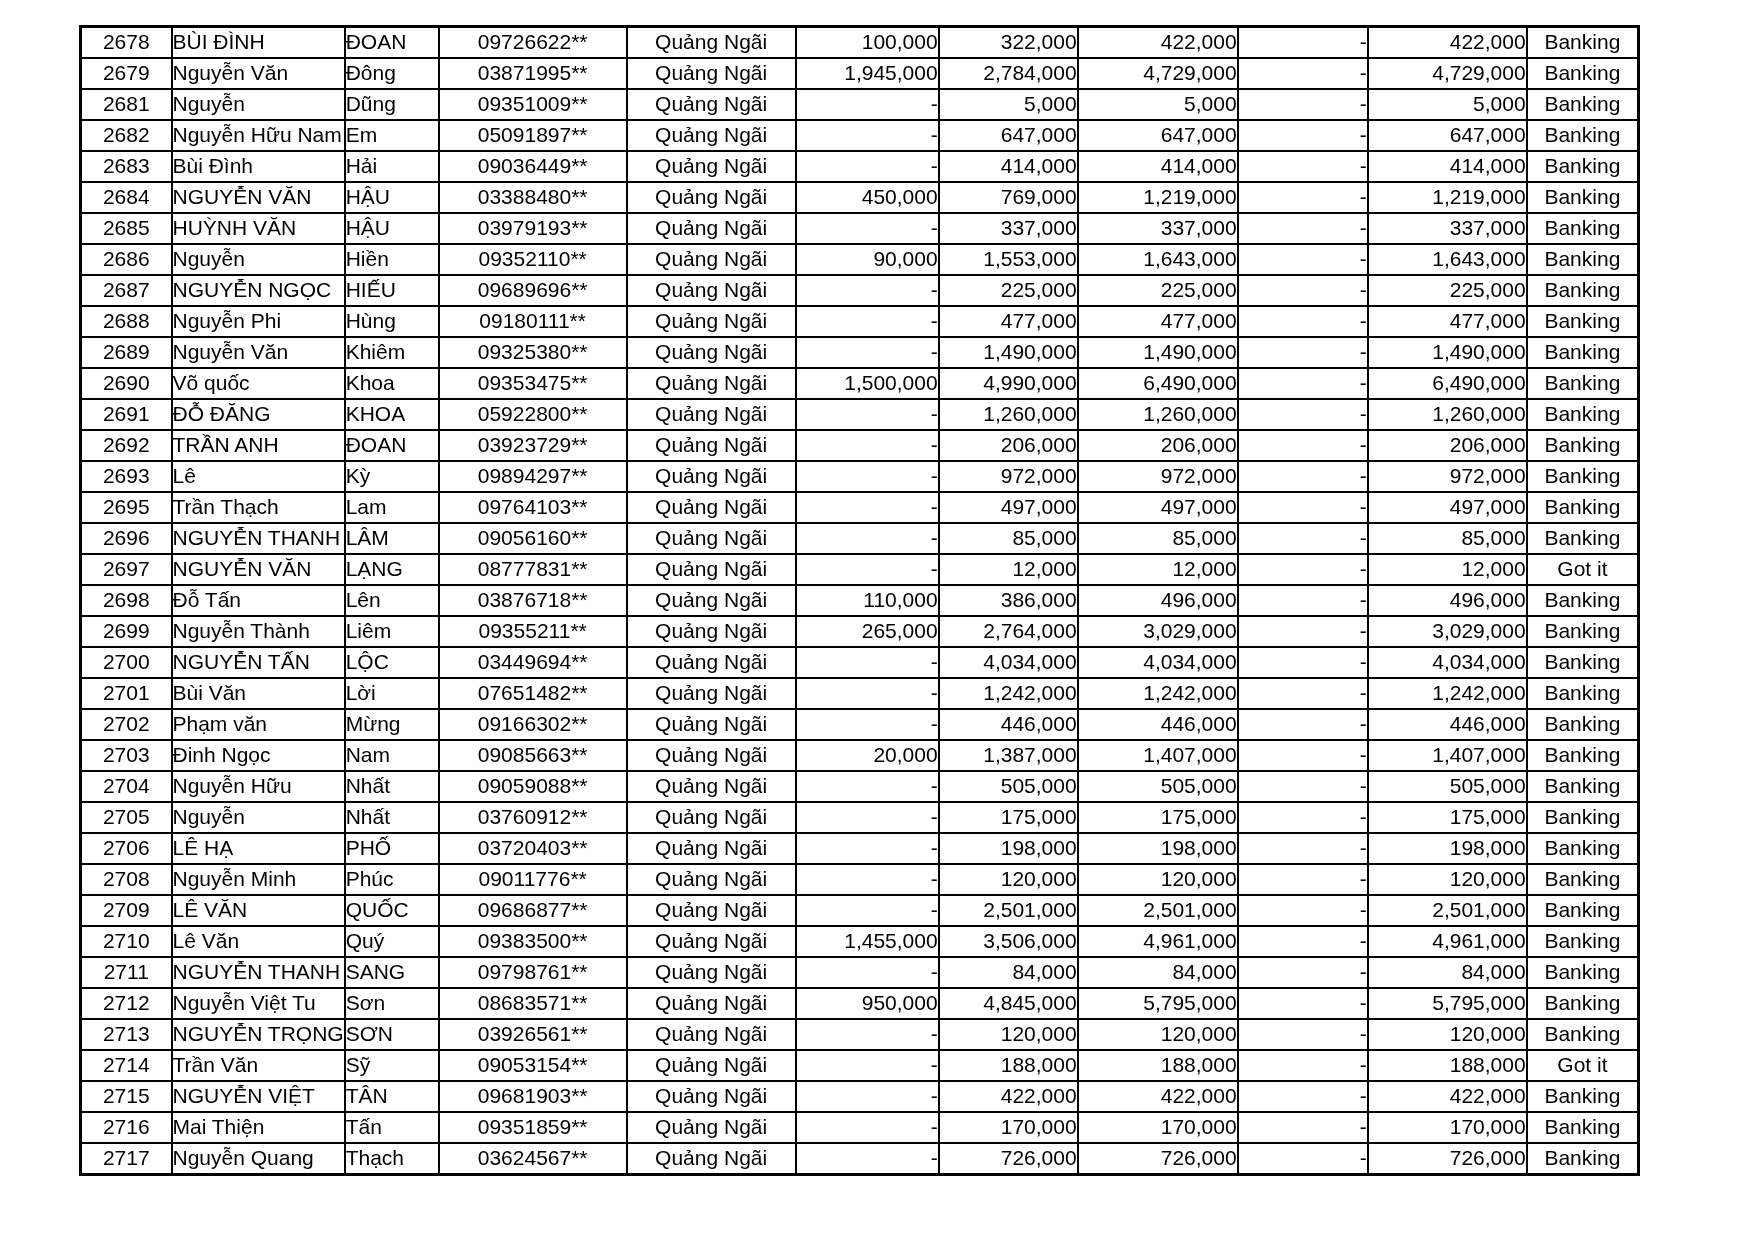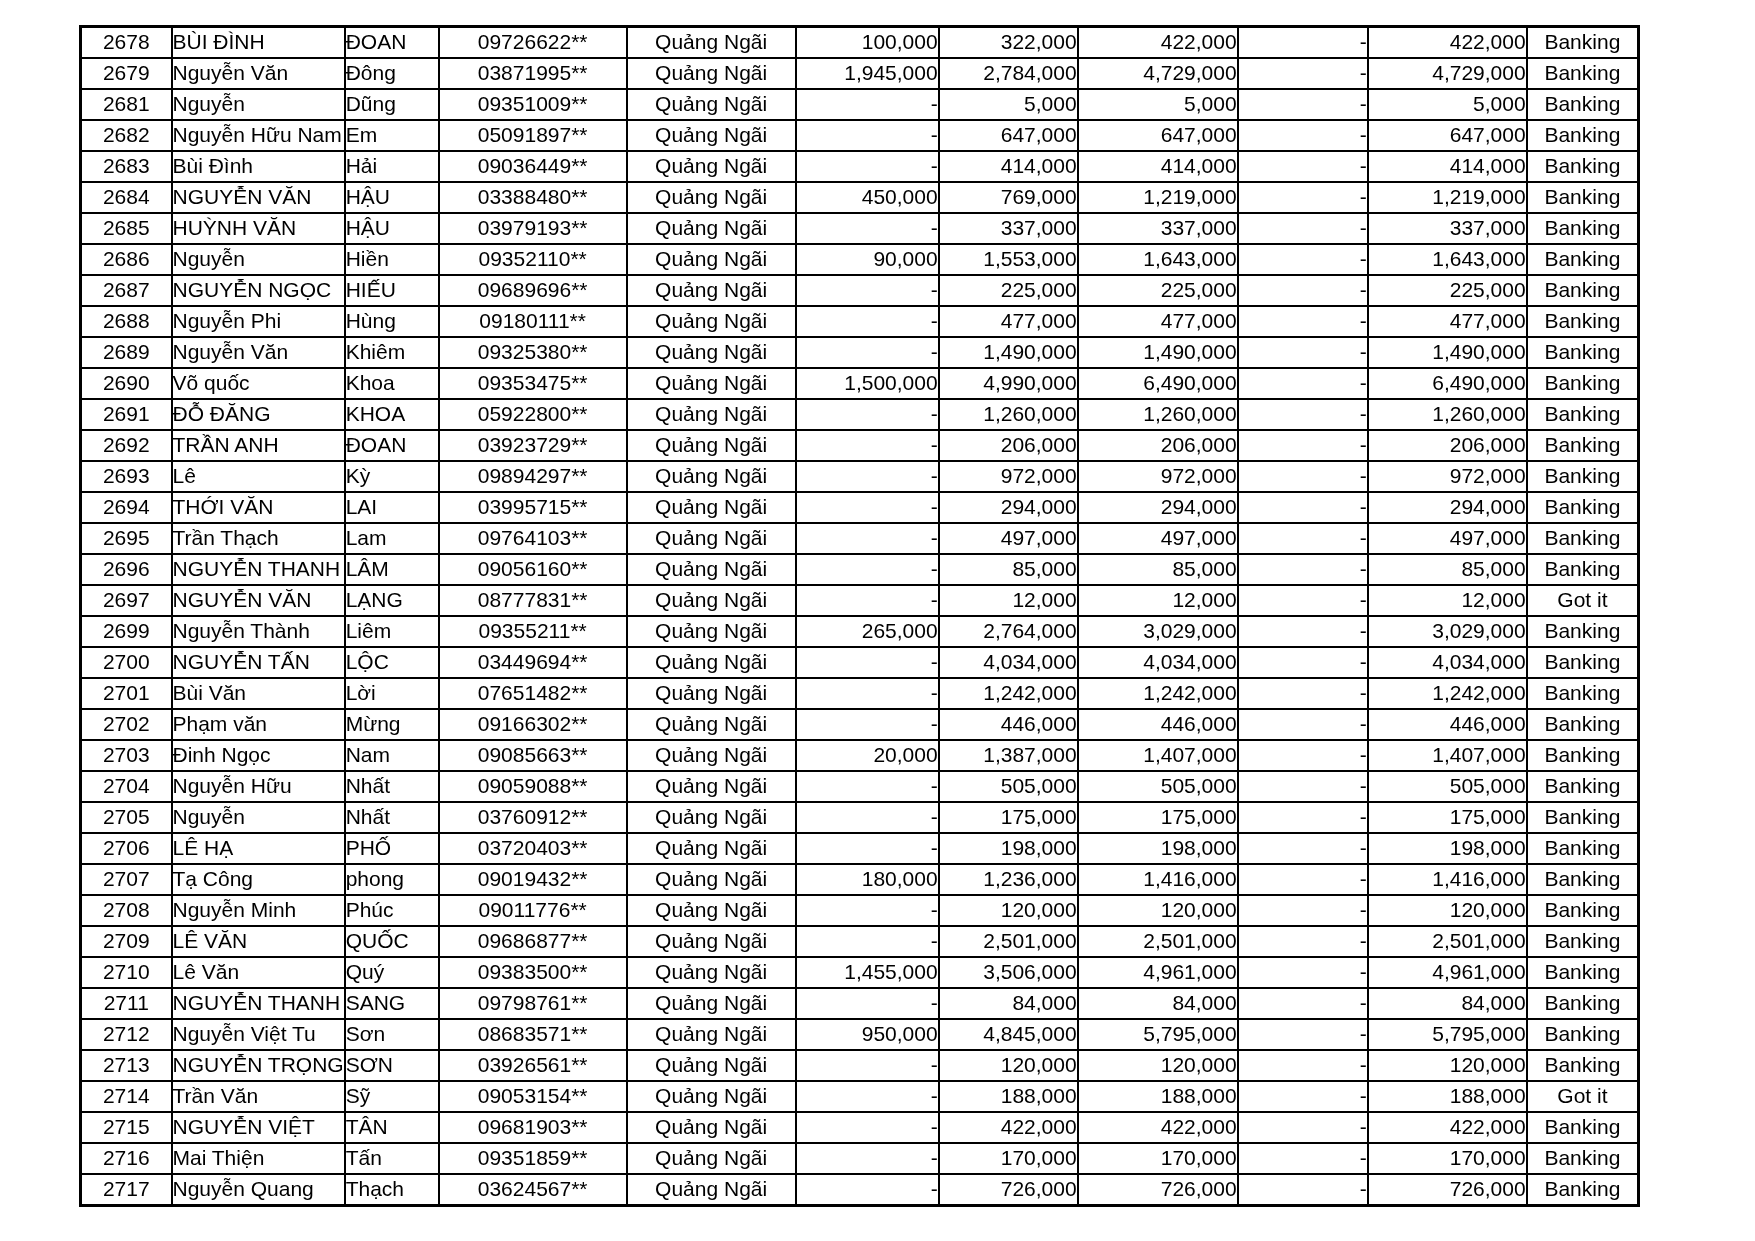--- a/index.html
+++ b/index.html
@@ -239,33 +239,20 @@
         <td class="a-c">09894297**</td>
         <td class="a-c">Quảng Ngãi</td>
         <td class="a-r is-dash">-</td>
         <td class="a-r">972,000</td>
         <td class="a-r">972,000</td>
         <td class="a-r is-dash">-</td>
         <td class="a-r">972,000</td>
         <td class="a-c">Banking</td>
       </tr>
       <tr>
-        <td class="a-c">2694</td>
-        <td class="a-l">THỚI VĂN</td>
-        <td class="a-l">LAI</td>
-        <td class="a-c">03995715**</td>
-        <td class="a-c">Quảng Ngãi</td>
-        <td class="a-r is-dash">-</td>
-        <td class="a-r">294,000</td>
-        <td class="a-r">294,000</td>
-        <td class="a-r is-dash">-</td>
-        <td class="a-r">294,000</td>
-        <td class="a-c">Banking</td>
-      </tr>
-      <tr>
         <td class="a-c">2695</td>
         <td class="a-l">Trần Thạch</td>
         <td class="a-l">Lam</td>
         <td class="a-c">09764103**</td>
         <td class="a-c">Quảng Ngãi</td>
         <td class="a-r is-dash">-</td>
         <td class="a-r">497,000</td>
         <td class="a-r">497,000</td>
         <td class="a-r is-dash">-</td>
         <td class="a-r">497,000</td>
@@ -291,20 +278,33 @@
         <td class="a-c">08777831**</td>
         <td class="a-c">Quảng Ngãi</td>
         <td class="a-r is-dash">-</td>
         <td class="a-r">12,000</td>
         <td class="a-r">12,000</td>
         <td class="a-r is-dash">-</td>
         <td class="a-r">12,000</td>
         <td class="a-c">Got it</td>
       </tr>
       <tr>
+        <td class="a-c">2698</td>
+        <td class="a-l">Đỗ Tấn</td>
+        <td class="a-l">Lên</td>
+        <td class="a-c">03876718**</td>
+        <td class="a-c">Quảng Ngãi</td>
+        <td class="a-r">110,000</td>
+        <td class="a-r">386,000</td>
+        <td class="a-r">496,000</td>
+        <td class="a-r is-dash">-</td>
+        <td class="a-r">496,000</td>
+        <td class="a-c">Banking</td>
+      </tr>
+      <tr>
         <td class="a-c">2699</td>
         <td class="a-l">Nguyễn Thành</td>
         <td class="a-l">Liêm</td>
         <td class="a-c">09355211**</td>
         <td class="a-c">Quảng Ngãi</td>
         <td class="a-r">265,000</td>
         <td class="a-r">2,764,000</td>
         <td class="a-r">3,029,000</td>
         <td class="a-r is-dash">-</td>
         <td class="a-r">3,029,000</td>
@@ -395,33 +395,20 @@
         <td class="a-c">03720403**</td>
         <td class="a-c">Quảng Ngãi</td>
         <td class="a-r is-dash">-</td>
         <td class="a-r">198,000</td>
         <td class="a-r">198,000</td>
         <td class="a-r is-dash">-</td>
         <td class="a-r">198,000</td>
         <td class="a-c">Banking</td>
       </tr>
       <tr>
-        <td class="a-c">2707</td>
-        <td class="a-l">Tạ Công</td>
-        <td class="a-l">phong</td>
-        <td class="a-c">09019432**</td>
-        <td class="a-c">Quảng Ngãi</td>
-        <td class="a-r">180,000</td>
-        <td class="a-r">1,236,000</td>
-        <td class="a-r">1,416,000</td>
-        <td class="a-r is-dash">-</td>
-        <td class="a-r">1,416,000</td>
-        <td class="a-c">Banking</td>
-      </tr>
-      <tr>
         <td class="a-c">2708</td>
         <td class="a-l">Nguyễn Minh</td>
         <td class="a-l">Phúc</td>
         <td class="a-c">09011776**</td>
         <td class="a-c">Quảng Ngãi</td>
         <td class="a-r is-dash">-</td>
         <td class="a-r">120,000</td>
         <td class="a-r">120,000</td>
         <td class="a-r is-dash">-</td>
         <td class="a-r">120,000</td>

